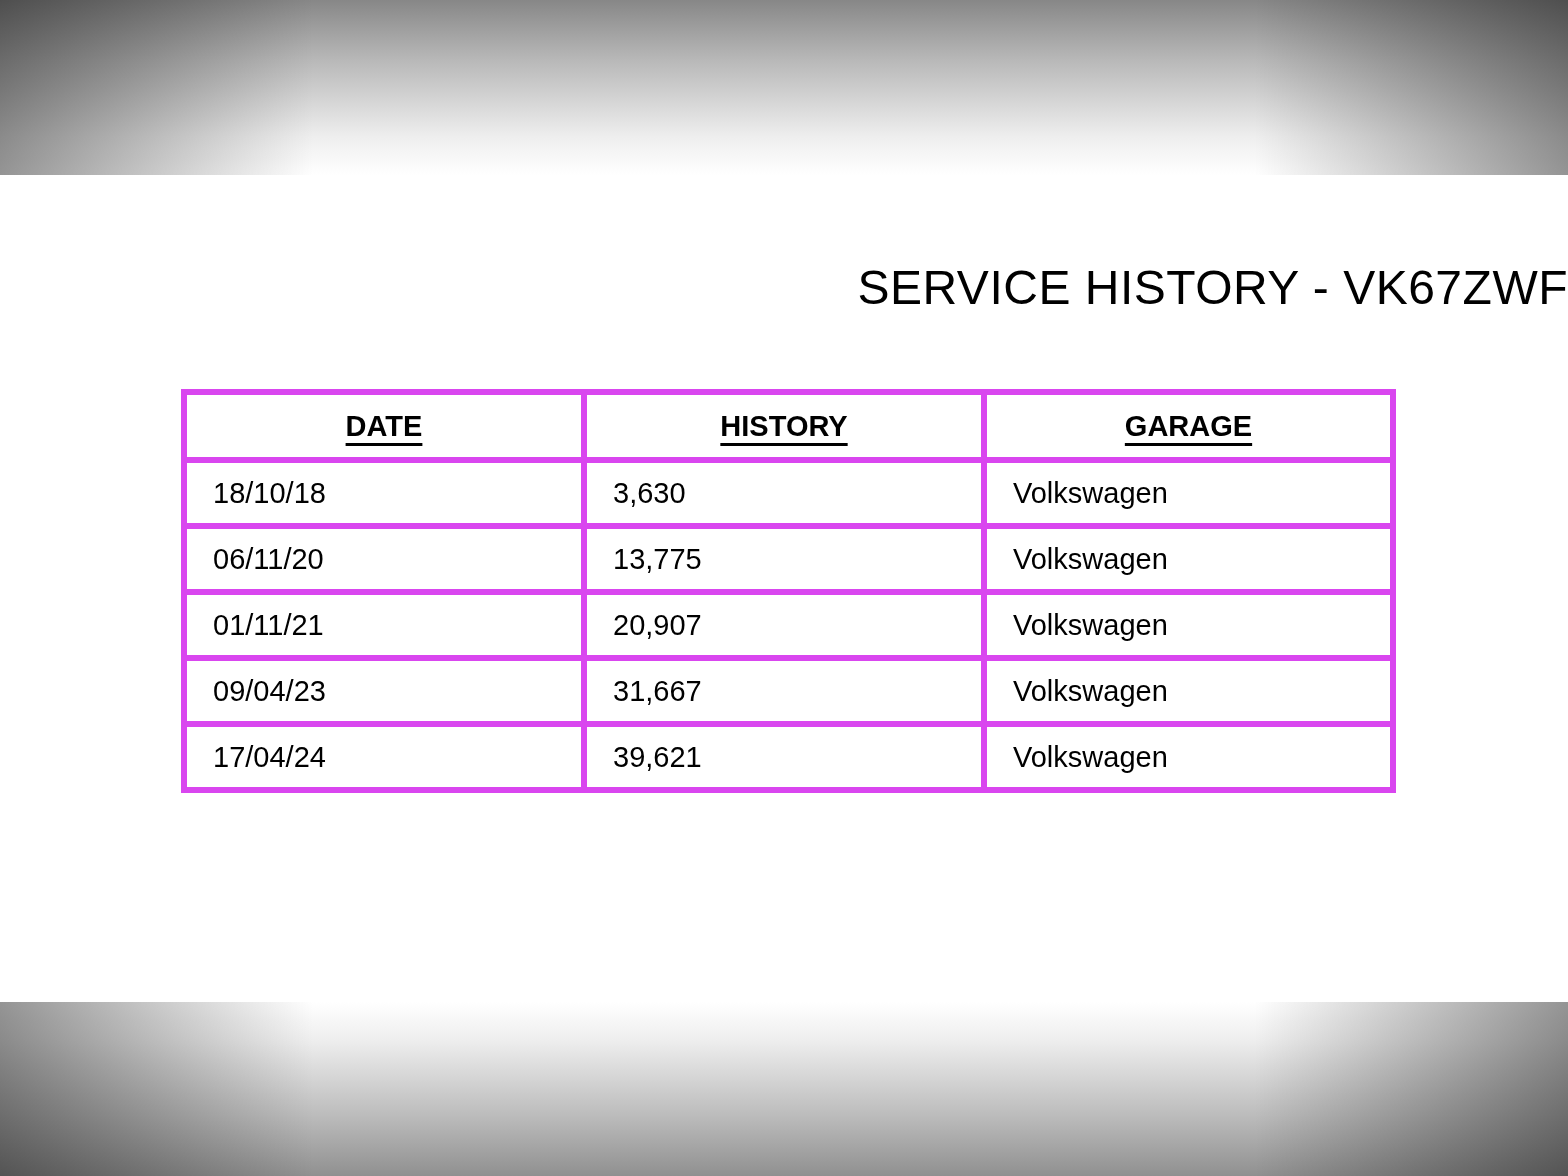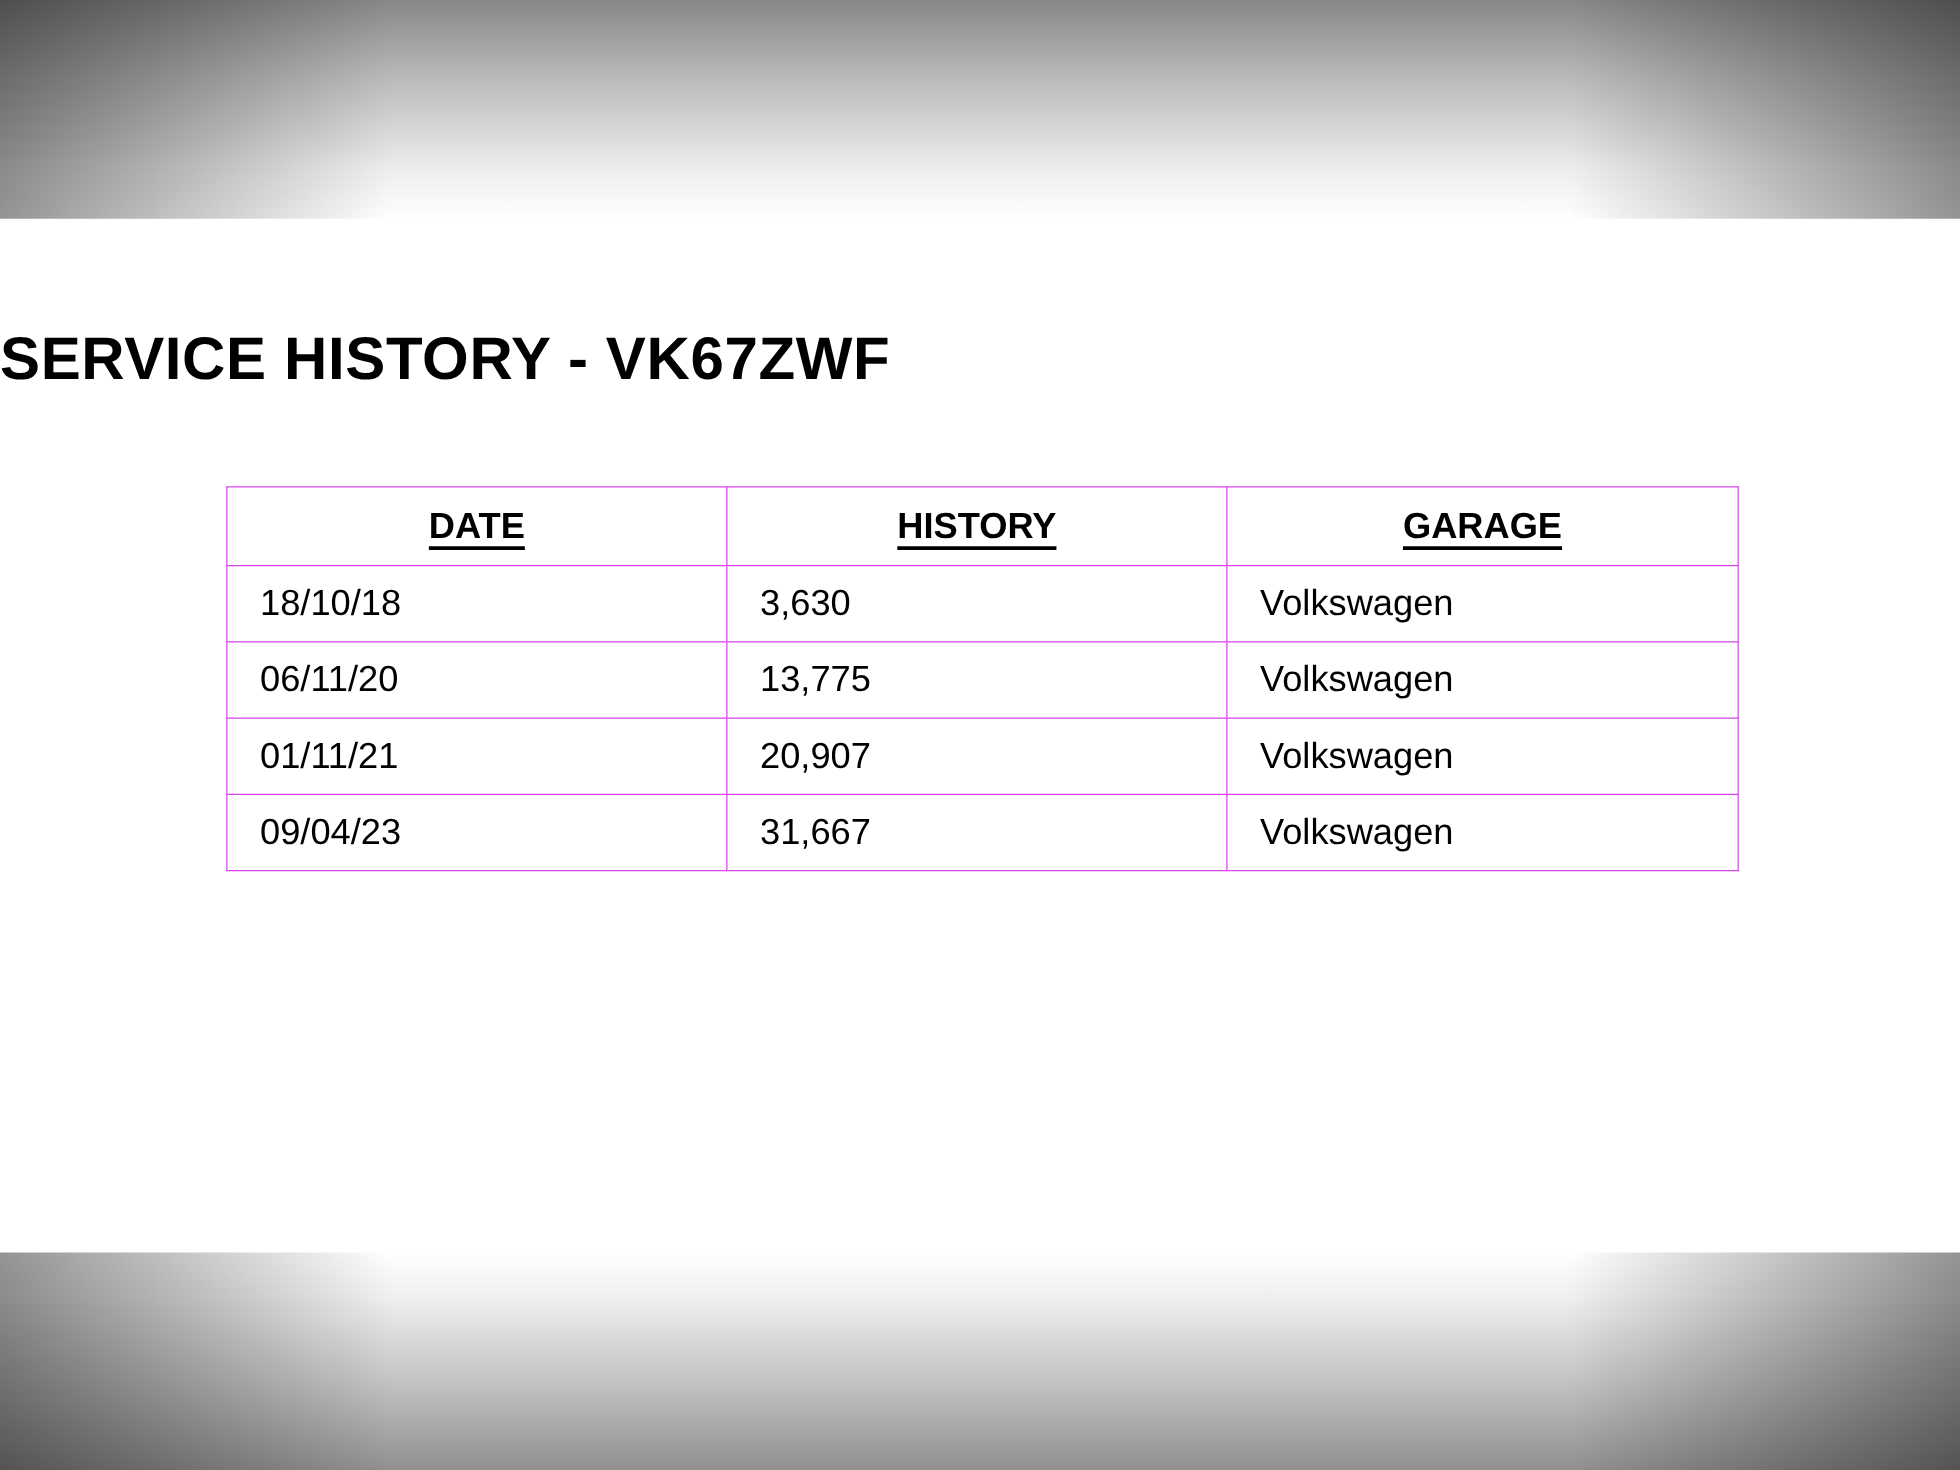--- a/index.html
+++ b/index.html
@@ -37,41 +37,41 @@
     background:
       linear-gradient(to right, rgba(0,0,0,0.42), rgba(0,0,0,0.0) 20%, rgba(0,0,0,0.0) 80%, rgba(0,0,0,0.42)),
       linear-gradient(to top, #909090 0%, #bcbcbc 35%, #eeeeee 78%, #ffffff 100%);
   }
   
   .doc-title {
     position: absolute;
     top: 260px;
     left: 0;
     width: 1568px;
-    text-align: left;
+    text-align: right;
     font-size: 48px;
-    font-weight: bold;
+    font-weight: normal;
     letter-spacing: 0.5px;
     line-height: 56px;
   }
   table.service-table {
     position: absolute;
     top: 389px;
     left: 181px;
     width: 1209px;
     border-collapse: collapse;
     table-layout: fixed;
     font-size: 29px;
   }
   table.service-table col.c1 { width: 400px; }
   table.service-table col.c2 { width: 400px; }
   table.service-table col.c3 { width: 409px; }
   table.service-table th,
   table.service-table td {
-    border: 1px solid #d946ef;
+    border: 6px solid #d946ef;
     vertical-align: middle;
     overflow: hidden;
     white-space: nowrap;
   }
   table.service-table th {
     height: 60px;
     font-weight: bold;
     text-align: center;
     text-decoration: underline;
     text-decoration-thickness: 3px;
@@ -120,16 +120,21 @@
         <tr>
           <td>01/11/21</td>
           <td>20,907</td>
           <td>Volkswagen</td>
         </tr>
         <tr>
           <td>09/04/23</td>
           <td>31,667</td>
           <td>Volkswagen</td>
         </tr>
+        <tr>
+          <td>17/04/24</td>
+          <td>39,621</td>
+          <td>Volkswagen</td>
+        </tr>
       </tbody>
   </table>
 
 </div>
 
 </body></html>

